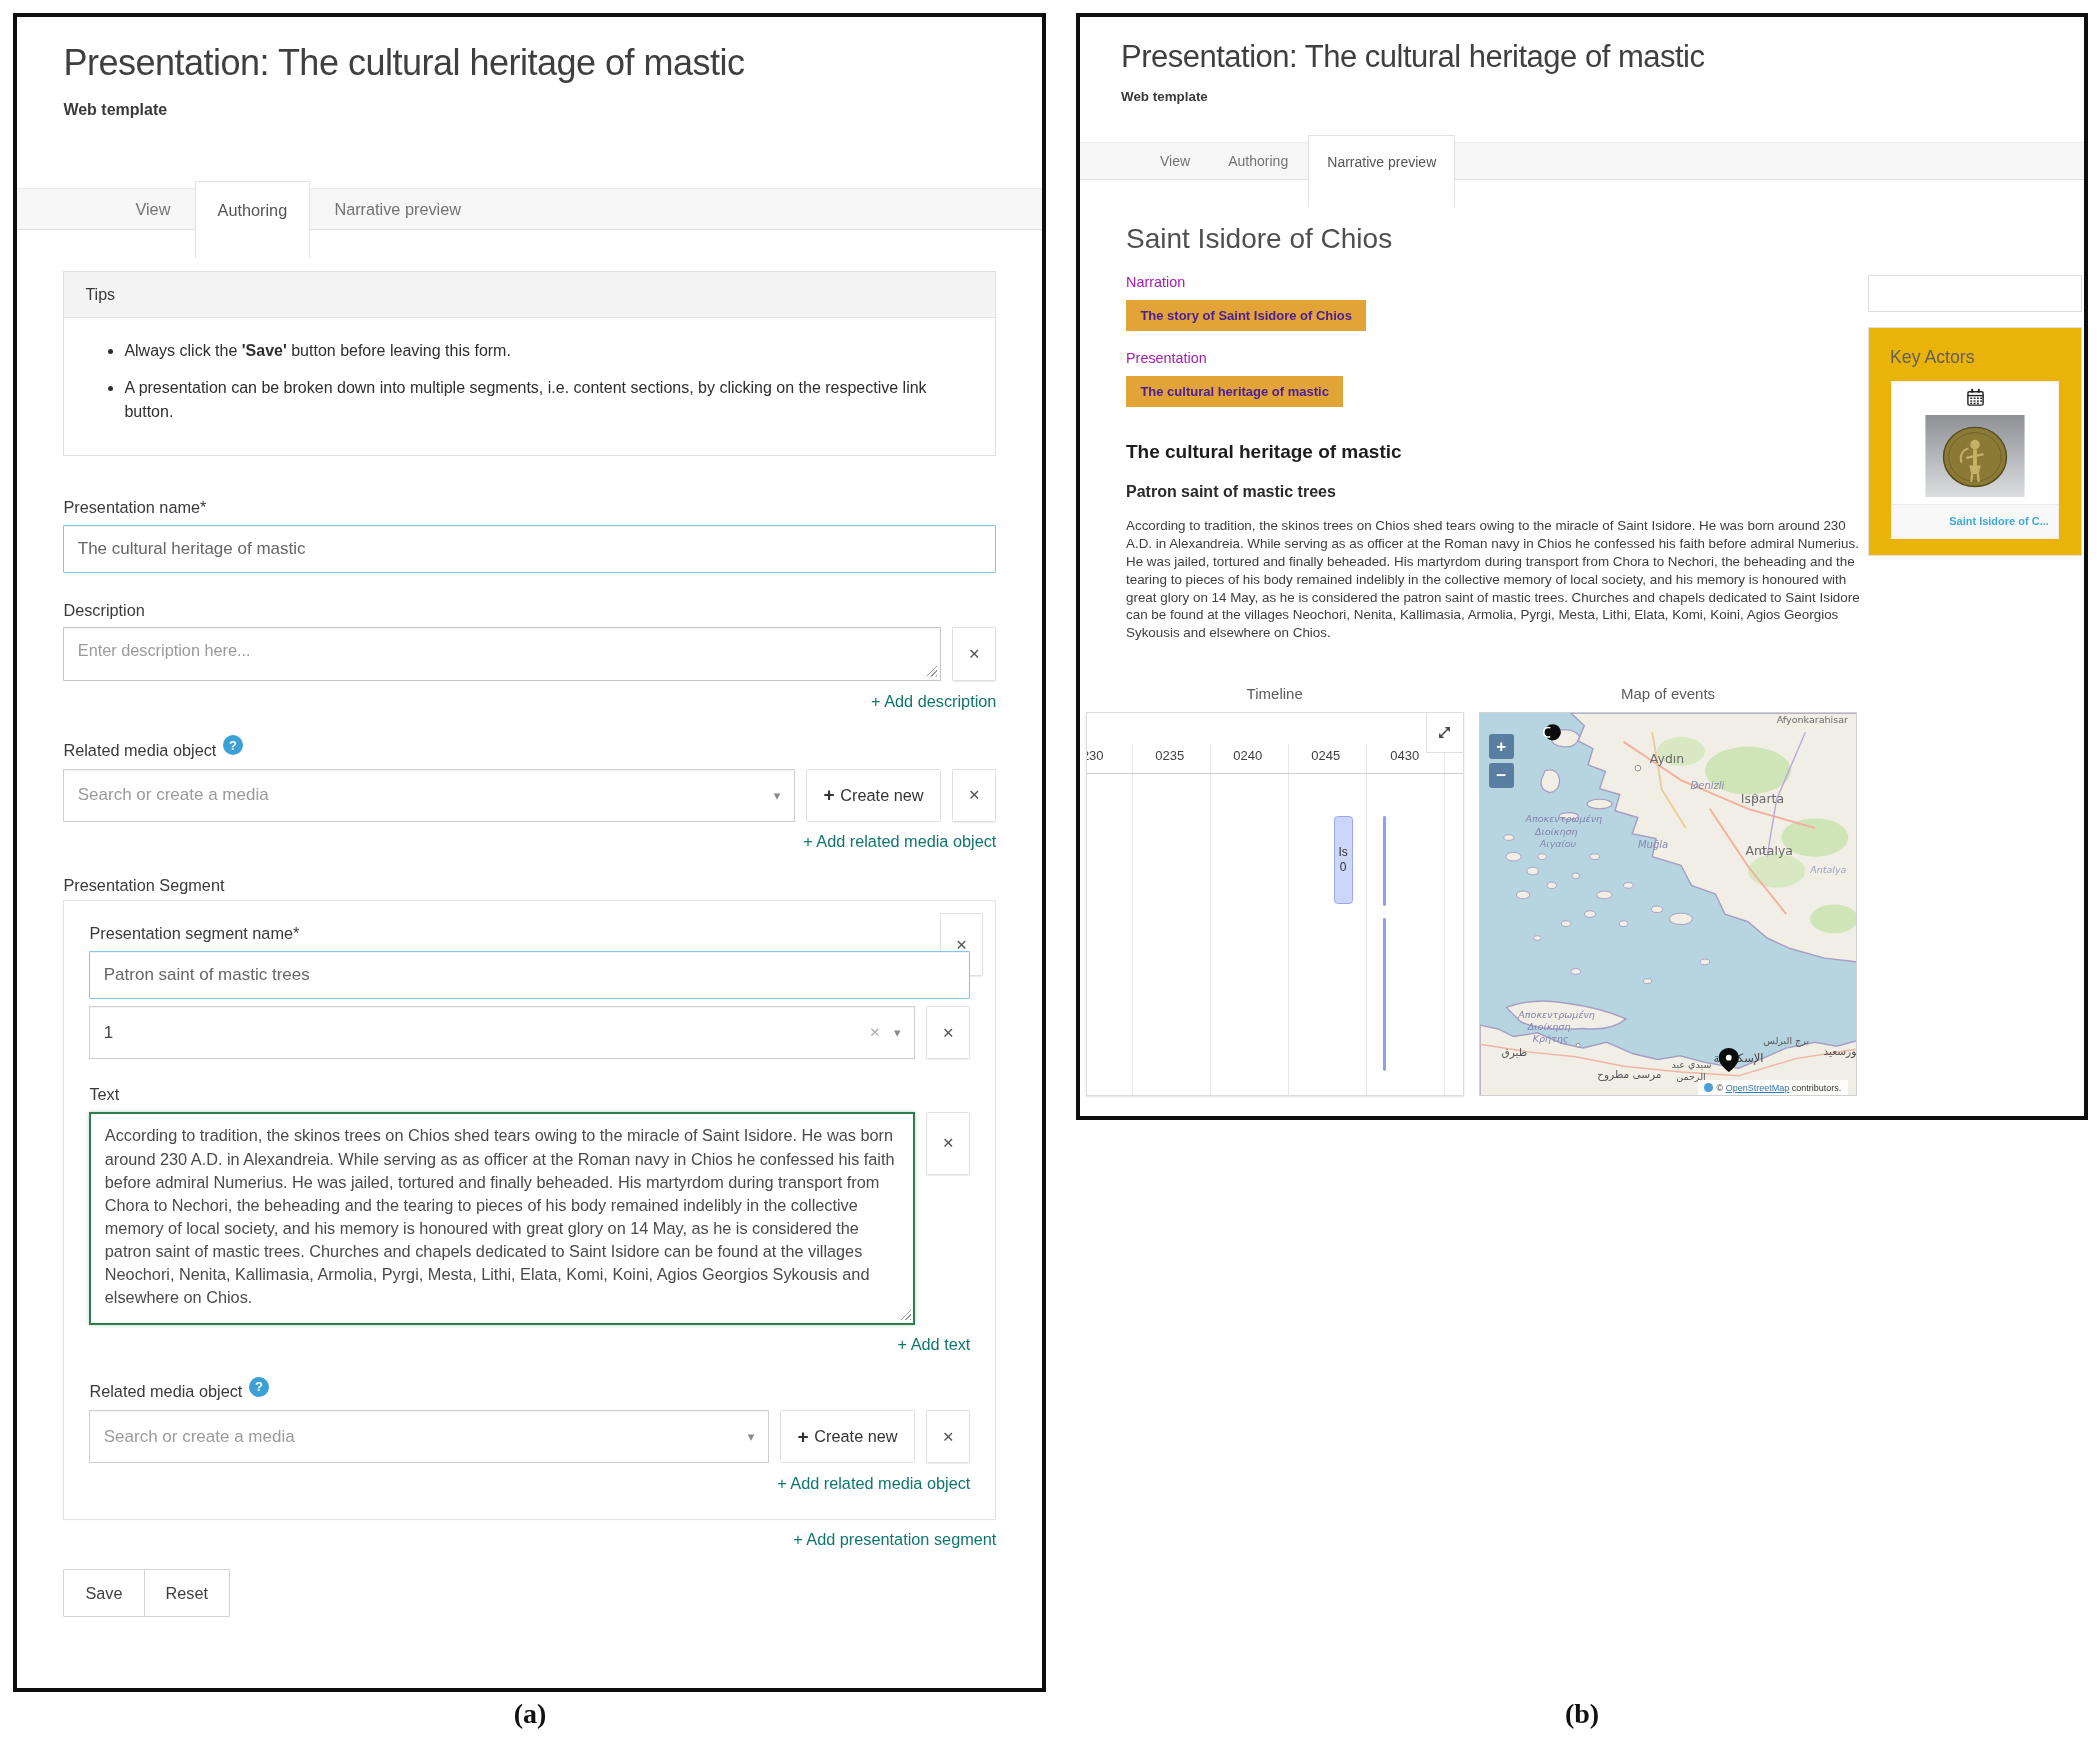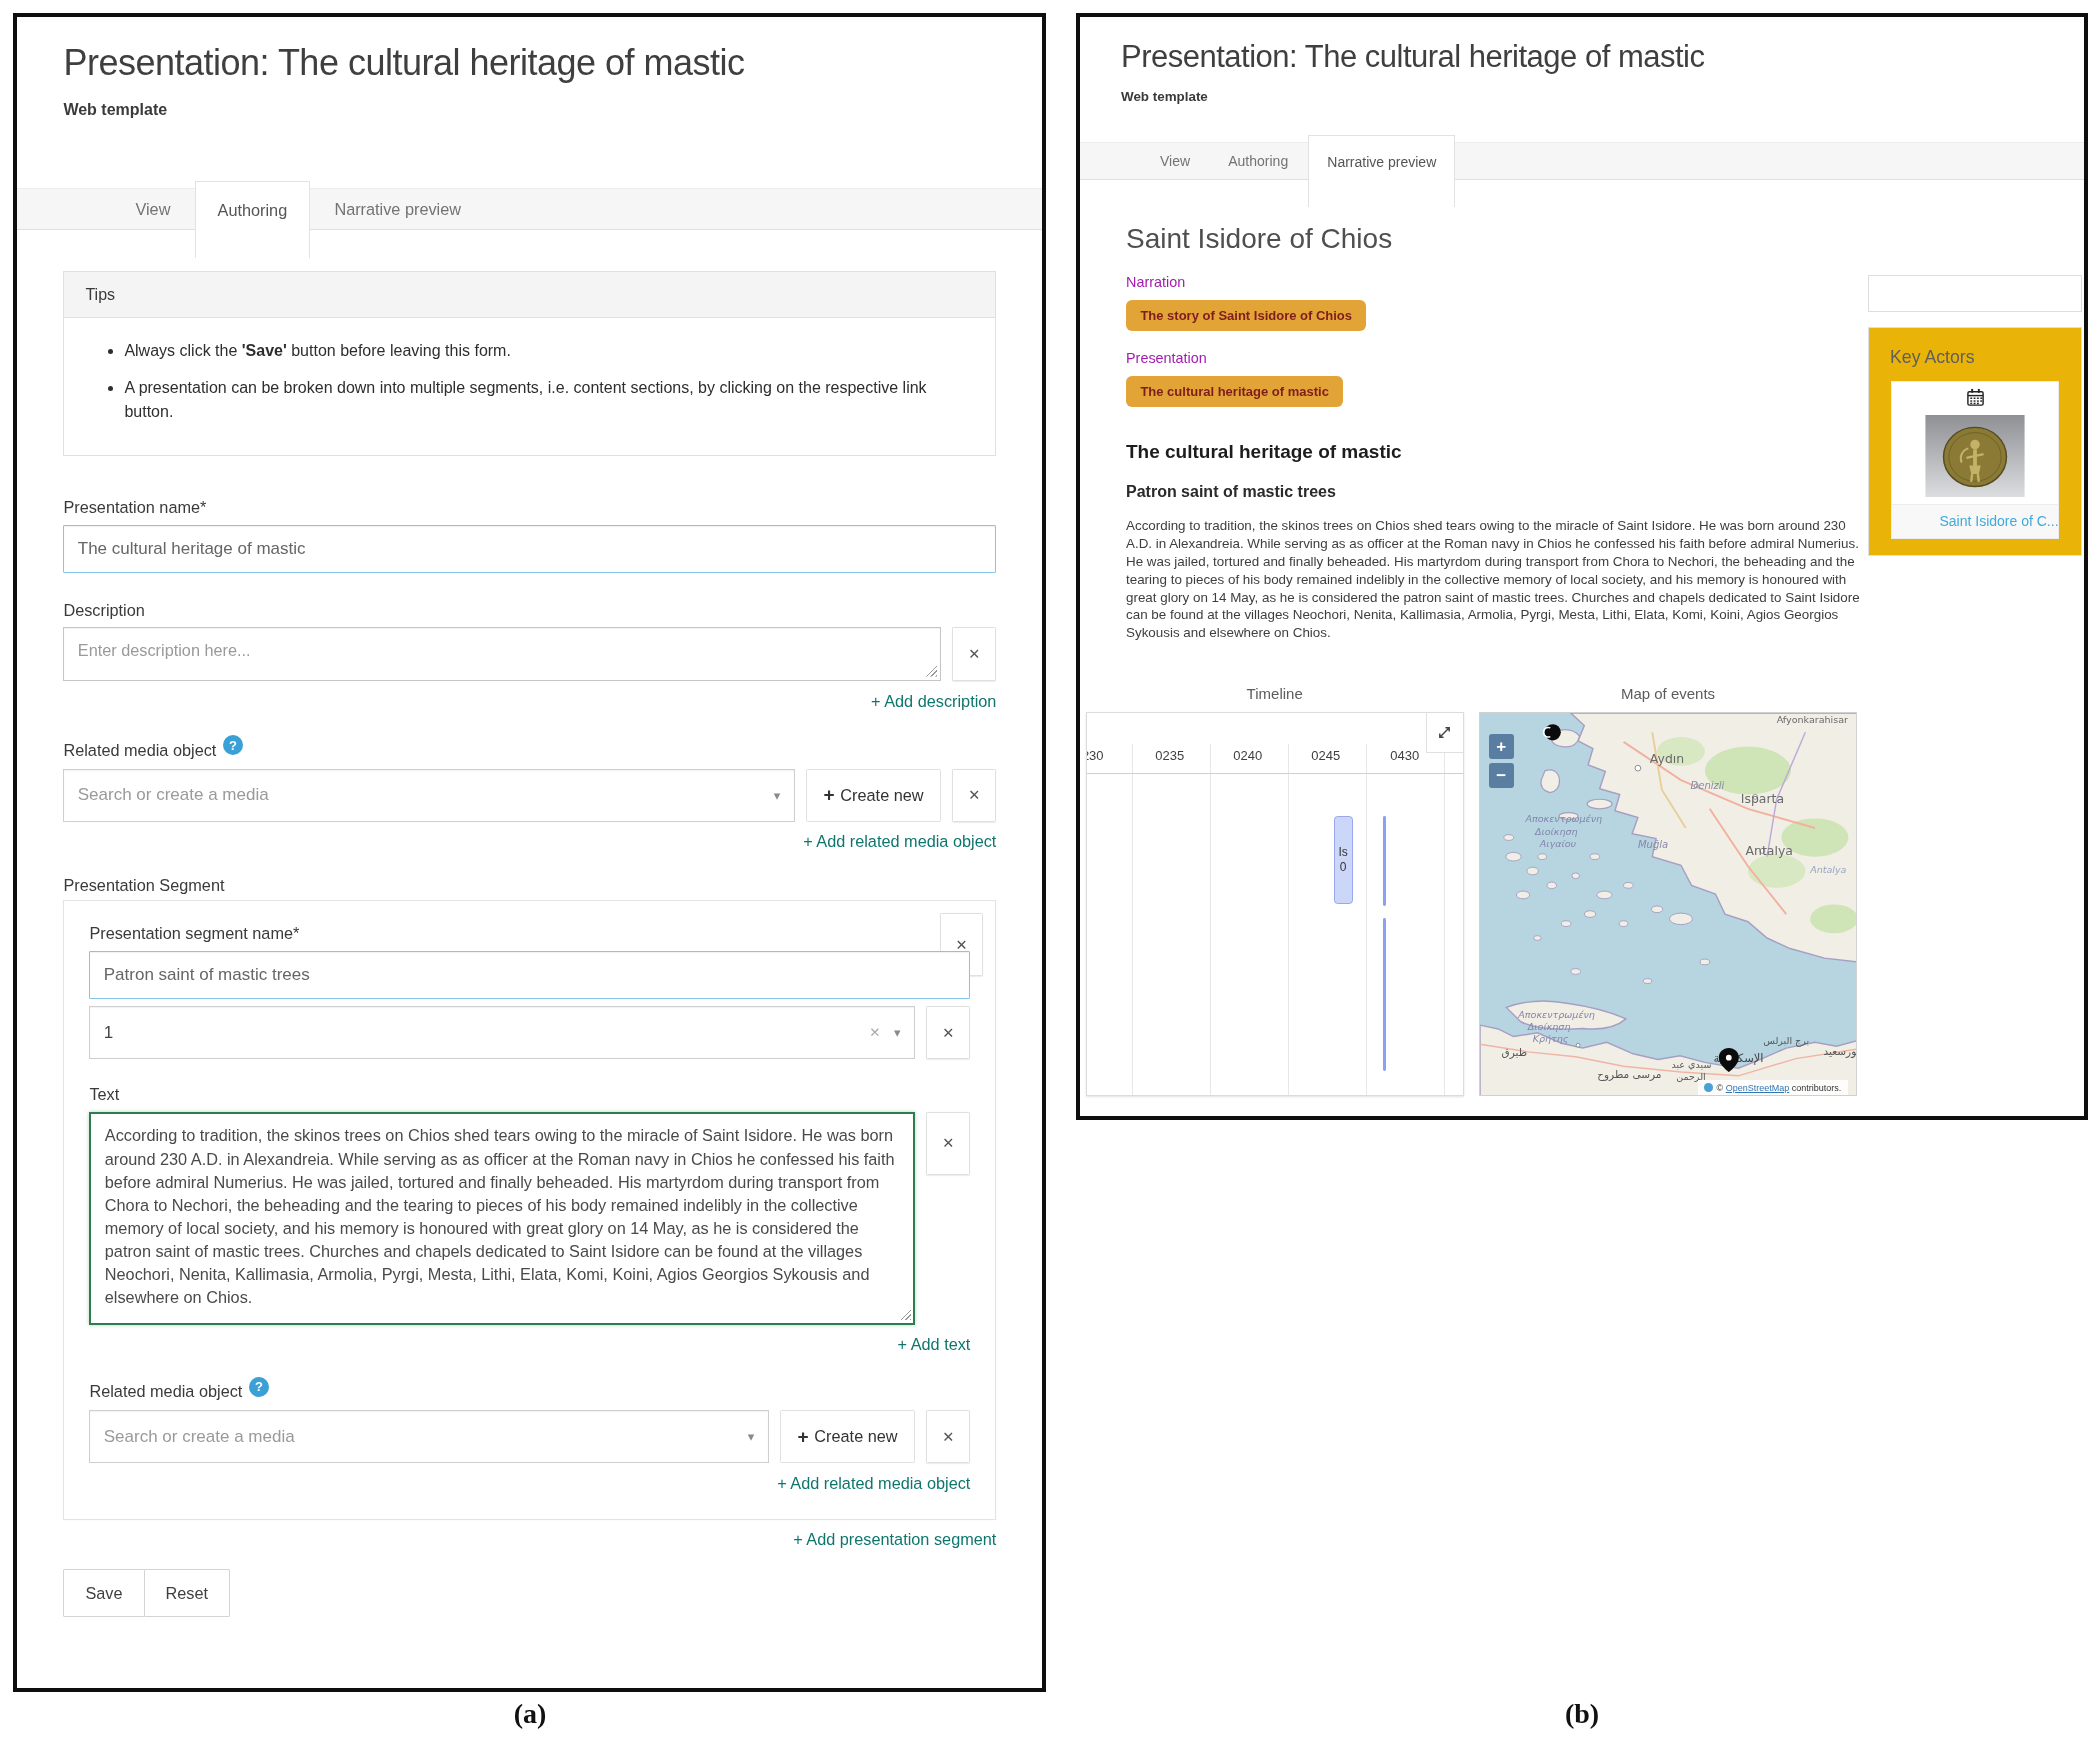--- a/index.html
+++ b/index.html
@@ -78,22 +78,22 @@
   .btns{display:flex;margin-top:20px;}
   .btn{height:48px;padding:0 21px;background:#fff;border:1px solid #d4d4d4;font-size:16.3px;
        color:#3f3f3f;border-radius:1px;cursor:pointer;}
   .btn+.btn{margin-left:-1px;}
 
   
   .pb-main{position:absolute;left:46px;top:206px;width:741px;}
   h2.actor{margin:0;font-size:28px;font-weight:300;color:#4f4f4f;}
   .lbl{font-size:14.4px;color:#a21caf;margin-top:19px;}
   .chip-row{margin-top:9.6px;}
-  .chip{display:inline-block;background:#e2a437;color:#7f1d1d;font-size:13px;font-weight:700;
-        padding:8.1px 14.4px;border-radius:6px;}
+  .chip{display:inline-block;background:#e2a437;color:#4c1d95;font-size:13px;font-weight:700;
+        padding:8.1px 14.4px;border-radius:0;}
   h3.sec{margin:34px 0 0;font-size:19px;font-weight:700;color:#1d1d1d;}
   h4.subsec{margin:20px 0 0;font-size:16px;font-weight:700;color:#2a2a2a;}
   .body-text{margin-top:16.3px;font-size:13.4px;line-height:1.33;color:#3e3e3e;}
 
   .wheading{position:absolute;top:668px;font-size:15px;color:#5c5c5c;text-align:center;}
   .tl-h{left:5.7px;width:378px;} .map-h{left:399px;width:378px;}
 
   .tlw{position:absolute;left:5.7px;top:695px;width:378px;height:384px;background:#fff;
        border:1px solid #dcdcdc;box-shadow:0 0.5px 1.9px rgba(0,0,0,.12);overflow:hidden;}
   .gl{position:absolute;top:31px;bottom:0;width:1px;background:#e7e7e7;}
@@ -121,21 +121,21 @@
   .attr .osm-link{color:#2f76b5;}
 
   .sb-box{position:absolute;left:788px;top:258px;width:214px;height:37px;border:1px solid #ddd;background:#fff;}
   .sb-panel{position:absolute;left:788px;top:310px;width:214px;height:229px;border:1px solid #e0e0e0;background:#eab308;}
   .sb-title{margin:19px 0 0 21px;font-size:17.7px;color:#5f5f5f;}
   .actor-card{margin:12.4px auto 0;width:168px;border:1px solid #ececec;background:#fff;}
   .cal-row{padding-top:6.7px;text-align:center;}
   .coin-wrap{margin:5.7px auto 0;width:100px;height:82px;}
   .card-foot{margin-top:6.7px;border-top:1px solid #ececec;background:#f8f8f8;height:34px;
              display:flex;align-items:center;justify-content:center;}
-  .actor-link{color:#3fa9dc;font-size:14px;font-weight:400;text-decoration:none;white-space:nowrap;margin-left:48px;}
+  .actor-link{color:#3fa9dc;font-size:11px;font-weight:700;text-decoration:none;white-space:nowrap;margin-left:48px;}
 
   .caption{position:absolute;top:1698px;width:96px;text-align:center;
            font-family:"Liberation Serif",serif;font-size:28px;font-weight:700;color:#111;}
   .cap-a{left:482px;} .cap-b{left:1534px;}
   svg text{font-family:"DejaVu Sans",sans-serif;}
 </style>
 </head>
 <body>
 
 <div class="stage">

